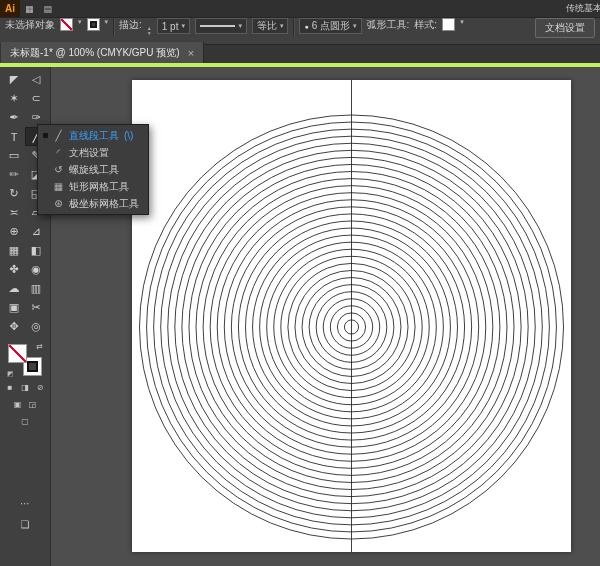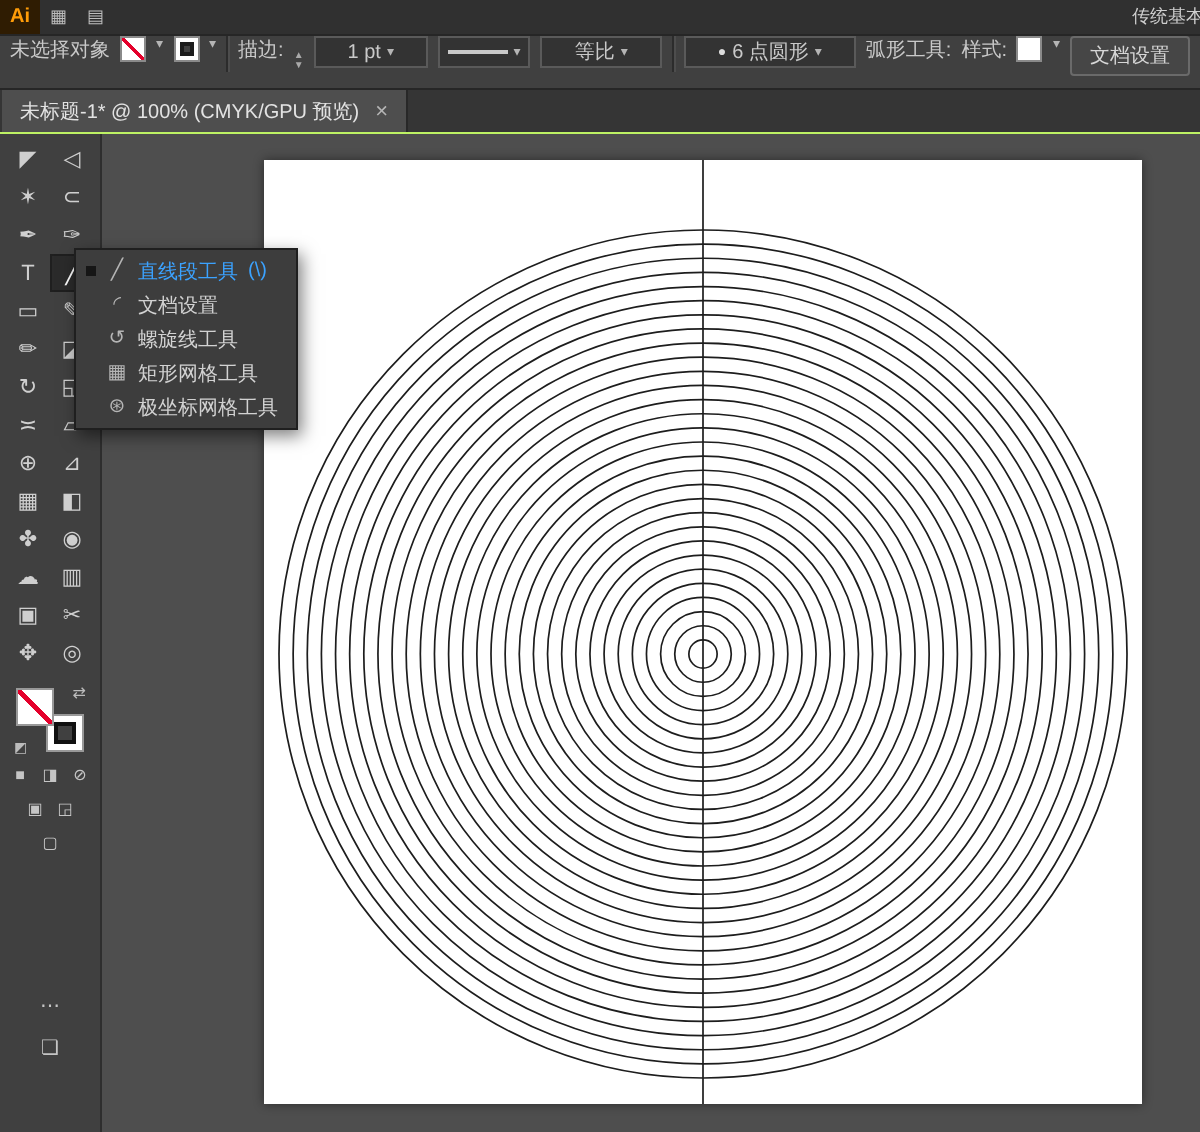--- a/index.html
+++ b/index.html
@@ -21,31 +21,31 @@
               border-top:1px solid #262626;border-bottom:1px solid #262626;
               font-size:10px;padding:0 5px;gap:5px;color:#c9c9c9;white-space:nowrap}
   .swatch-none{width:13px;height:13px;border:1px solid #8a8a8a;flex:none;
      background:linear-gradient(to top right,#fff 44%,#e4002b 44%,#e4002b 56%,#fff 56%)}
   .swatch-stroke{width:13px;height:13px;border:1px solid #8a8a8a;background:#fff;position:relative;flex:none}
   .swatch-stroke::after{content:"";position:absolute;inset:2px;background:#404040;border:2px solid #1c1c1c}
   .mini-arrow{font-size:7px;color:#b5b5b5}
   .sep{width:1px;height:18px;background:#2c2c2c;box-shadow:1px 0 0 #4d4d4d;flex:none}
   .stepper{display:flex;flex-direction:column;justify-content:center;font-size:5px;line-height:5px;color:#aaa}
   .value-box,.dd{display:flex;align-items:center;gap:3px;border:1px solid #5a5a5a;background:#333;
-                 padding:1px 16px;height:16px}
+                 padding:1px 4px;height:16px}
   .profile-box{display:flex;align-items:center;gap:3px;border:1px solid #5a5a5a;background:#333;
                height:16px;width:52px;padding:0 4px}
   .profile-line{flex:1;height:2px;background:#c9c9c9}
   .brush-dot{font-size:7px;color:#ddd}
   .style-swatch{width:13px;height:13px;border:1px solid #8a8a8a;background:#fff;flex:none}
   .docsetup{margin-left:auto;border:1px solid #6a6a6a;background:#464646;color:#d6d6d6;font-size:10px;
             padding:0 9px;border-radius:2px;height:20px;font-family:inherit}
 
   
-  .tabbar{display:flex;height:22px;background:#353535;border-bottom:1px solid #bef264}
+  .tabbar{display:flex;align-items:flex-end;height:22px;background:#353535;border-bottom:4px solid #bef264}
   .tab{display:flex;align-items:center;gap:8px;height:21px;background:#4e4e4e;padding:0 9px;
        font-size:10px;color:#e3e3e3;border-right:1px solid #282828;margin-left:1px;white-space:nowrap}
   .tab-close{color:#b5b5b5;font-size:11px}
 
   
   .main{display:flex;height:499px}
   .toolpanel{width:51px;background:#404040;border-right:1px solid #2e2e2e;display:flex;
              flex-direction:column;align-items:center;padding-top:3px}
   .toolgrid{display:grid;grid-template-columns:22px 22px;justify-content:center}
   .tool{width:22px;height:19px;display:flex;align-items:center;justify-content:center;

